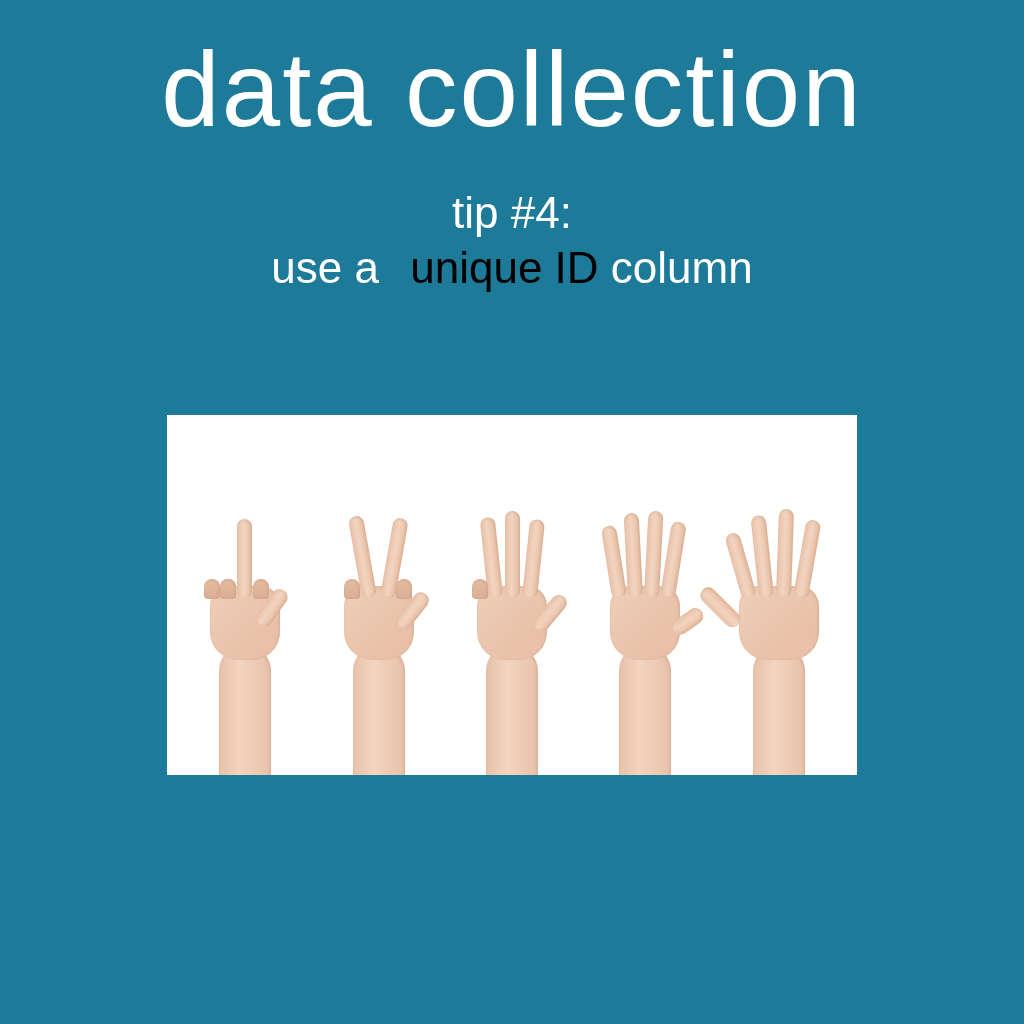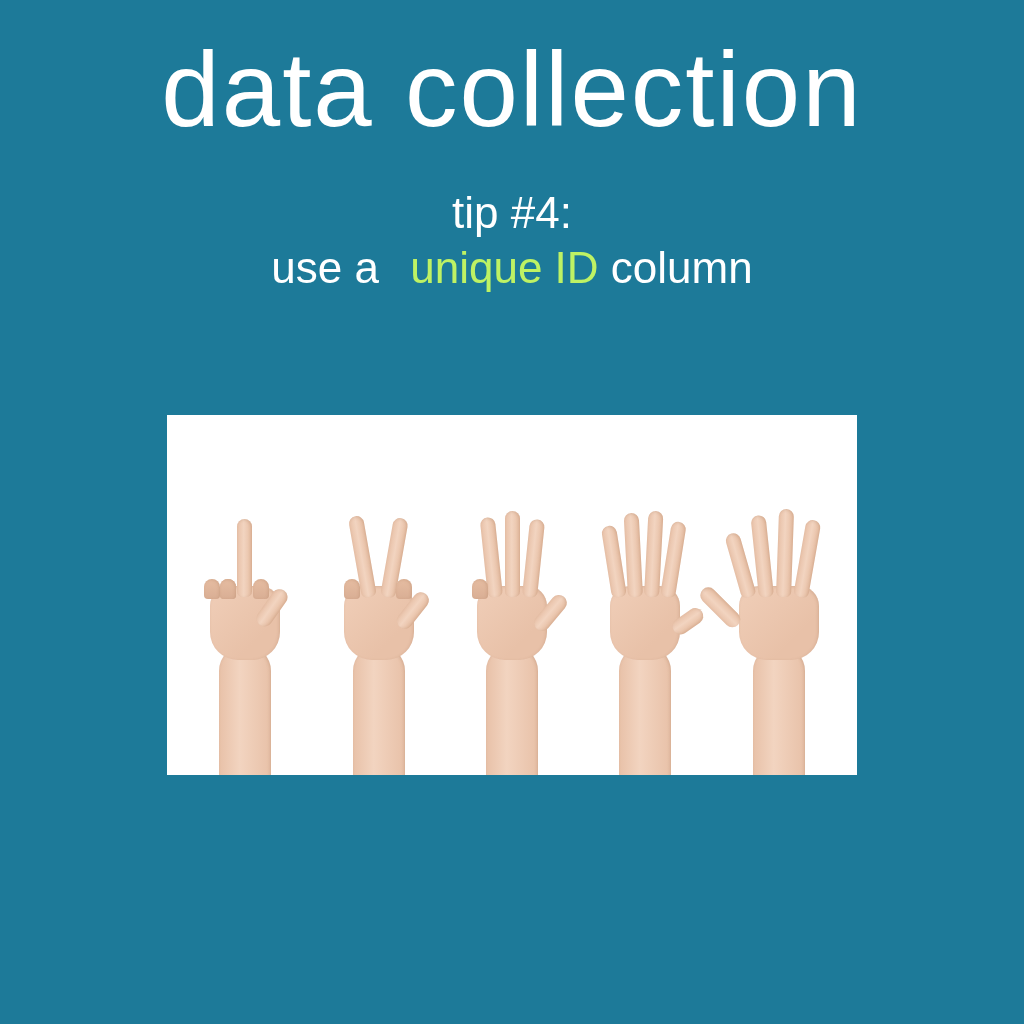--- a/index.html
+++ b/index.html
@@ -22,21 +22,21 @@
   }
   .subtitle {
     color: #ffffff;
     font-size: 44px;
     font-weight: 300;
     text-align: center;
     margin-top: 35px;
     line-height: 1.25;
   }
   .subtitle .accent {
-    color: #bef264;
+    color: #000000;
     margin-left: 19px;
   }
   .image-box {
     width: 690px;
     height: 360px;
     background: #ffffff;
     margin-top: 120px;
     display: flex;
     align-items: flex-end;
     justify-content: space-evenly;

